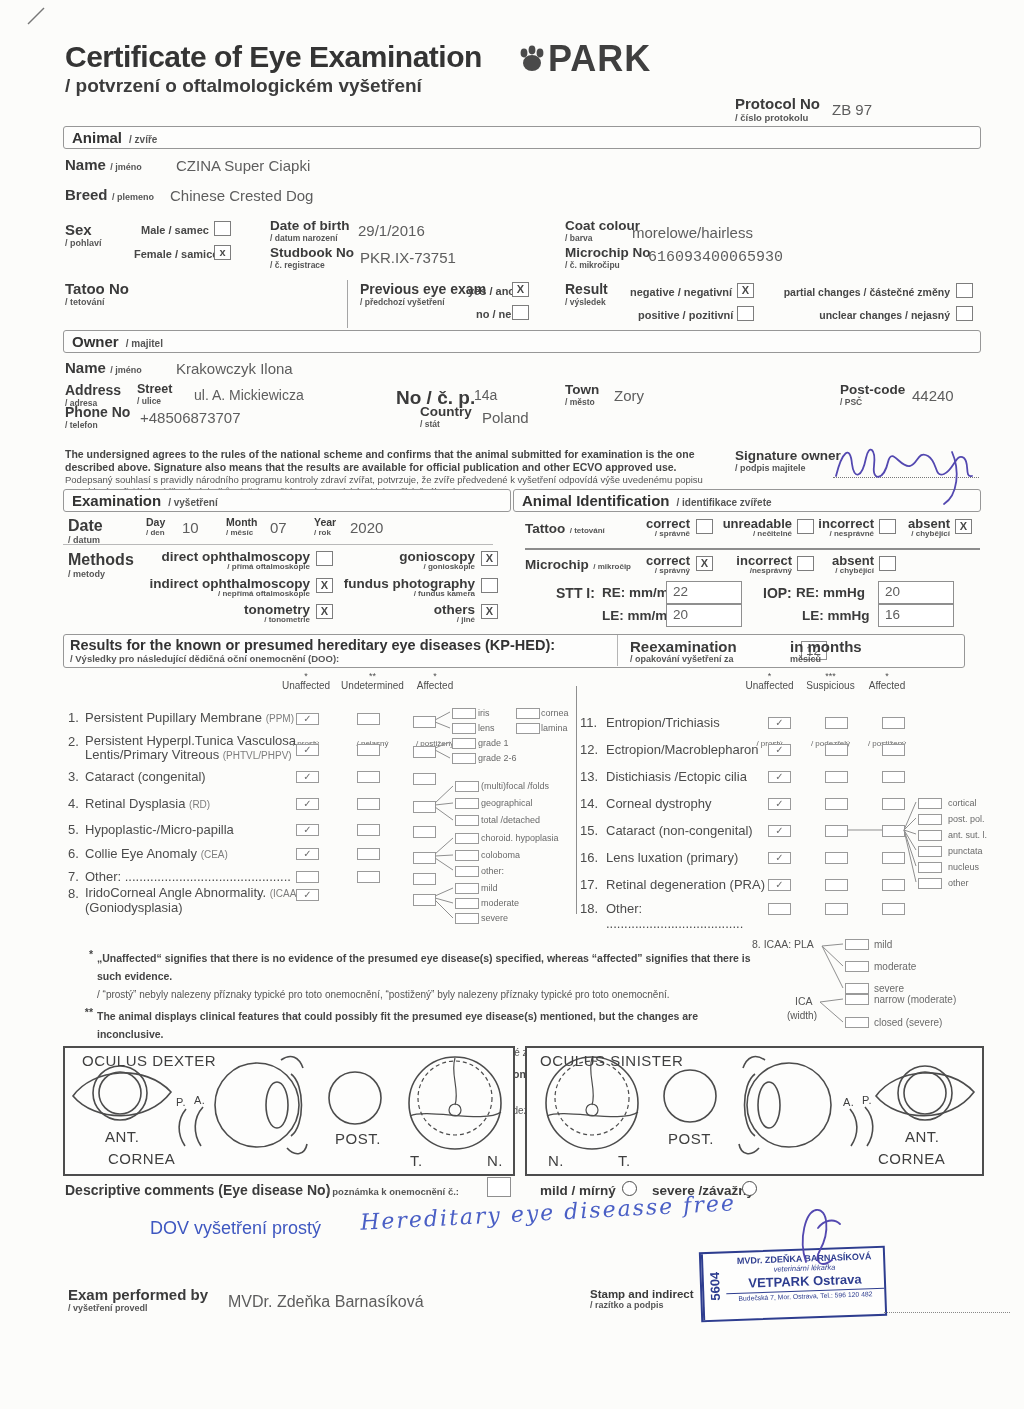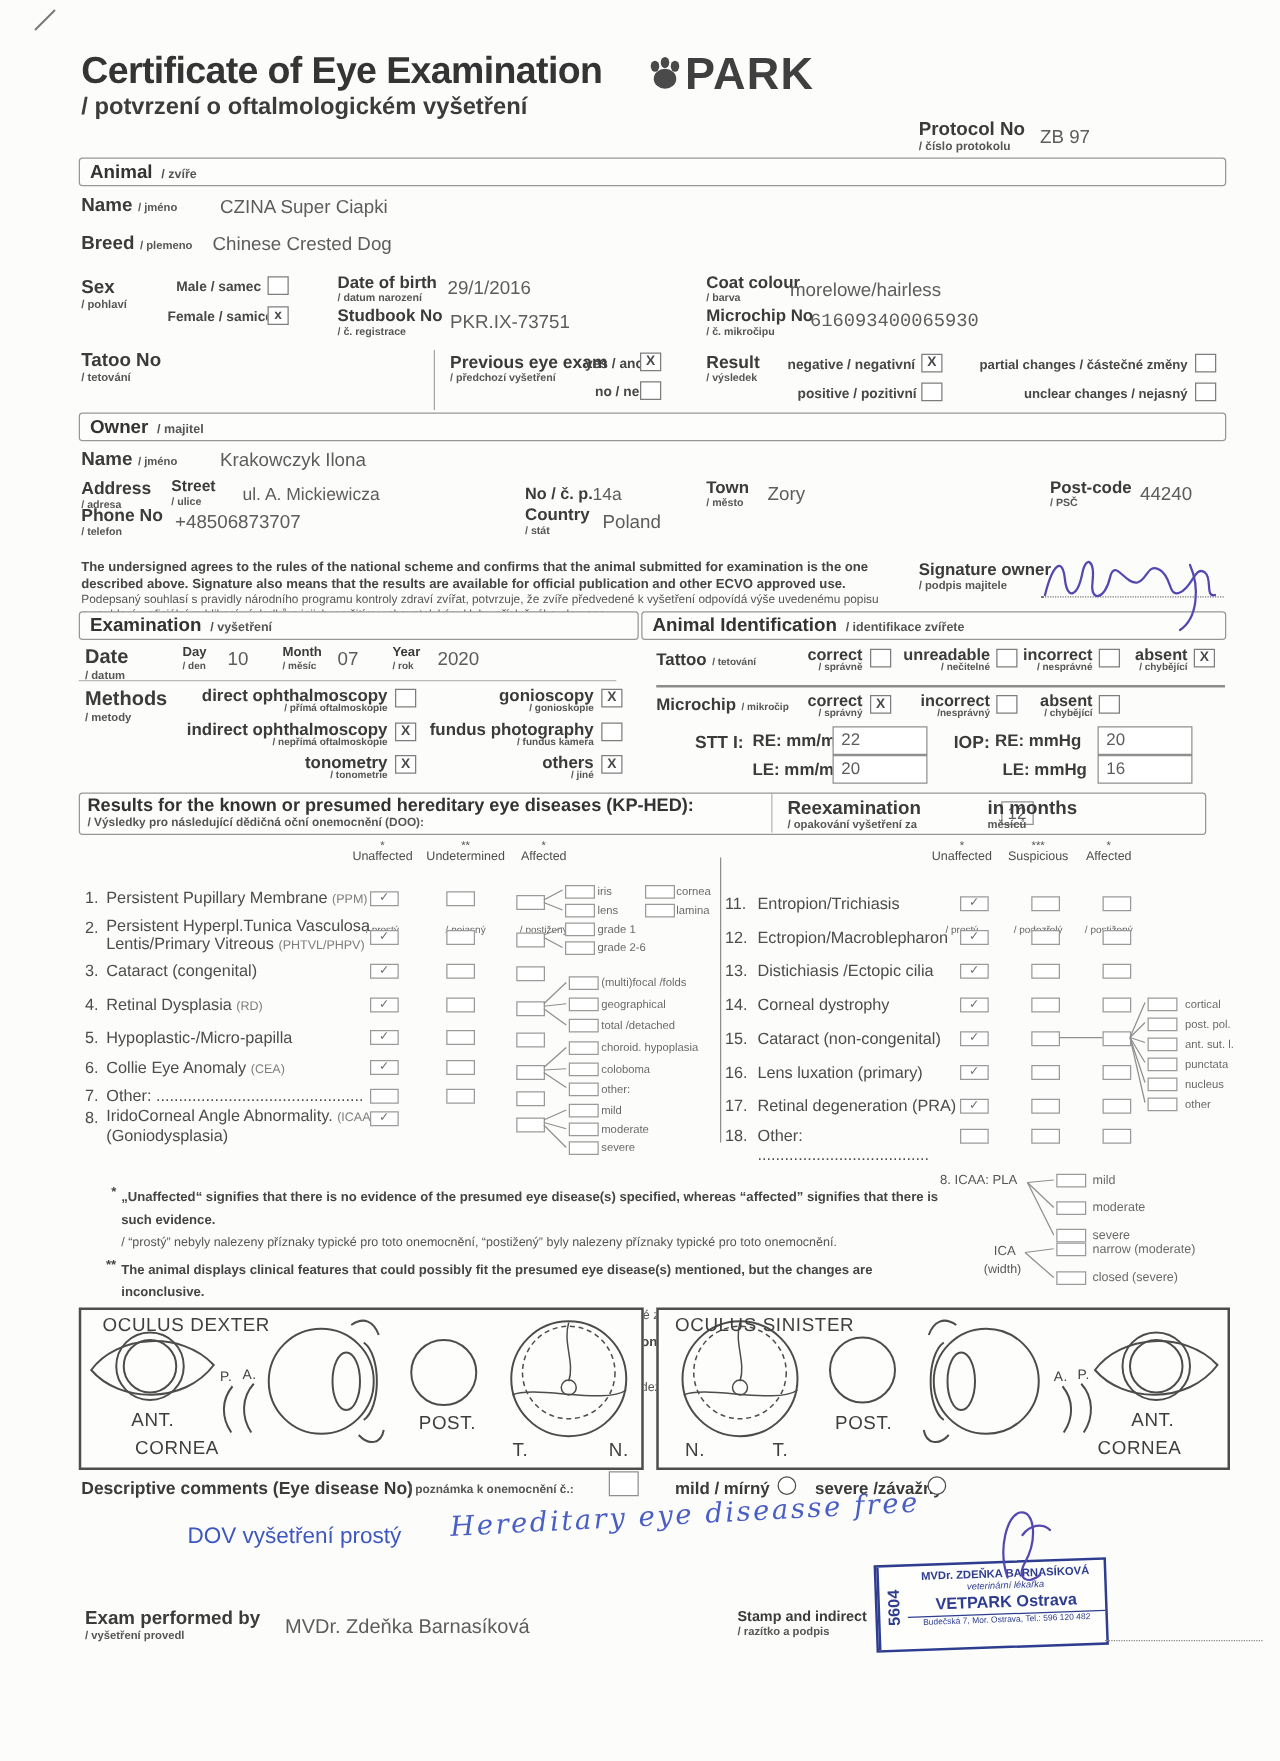--- a/index.html
+++ b/index.html
@@ -157,21 +157,21 @@
 
   <div class="a" style="left:65px;top:382px;">
     <div class="bl" style="font-size:14px;">Address</div>
     <div class="sm" style="font-size:8.5px;">/ adresa</div>
   </div>
   <div class="a" style="left:137px;top:382px;">
     <div class="bl" style="font-size:12.5px;">Street</div>
     <div class="sm" style="font-size:8.5px;">/ ulice</div>
   </div>
   <div class="a val" style="left:194px;top:387px;font-size:14px;">ul. A. Mickiewicza</div>
-  <div class="a bl" style="left:420px;top:387px;font-size:13px;text-align:center;">No / č. p.</div>
+  <div class="a bl" style="left:396px;top:387px;font-size:19px;text-align:center;">No / č. p.</div>
   <div class="a val" style="left:474px;top:387px;font-size:14px;">14a</div>
   <div class="a" style="left:565px;top:382px;">
     <div class="bl" style="font-size:13.5px;">Town</div>
     <div class="sm" style="font-size:8.5px;">/ město</div>
   </div>
   <div class="a val" style="left:614px;top:387px;font-size:15px;">Zory</div>
   <div class="a" style="left:840px;top:382px;">
     <div class="bl" style="font-size:13.5px;">Post-code</div>
     <div class="sm" style="font-size:8.5px;">/ PSČ</div>
   </div>

